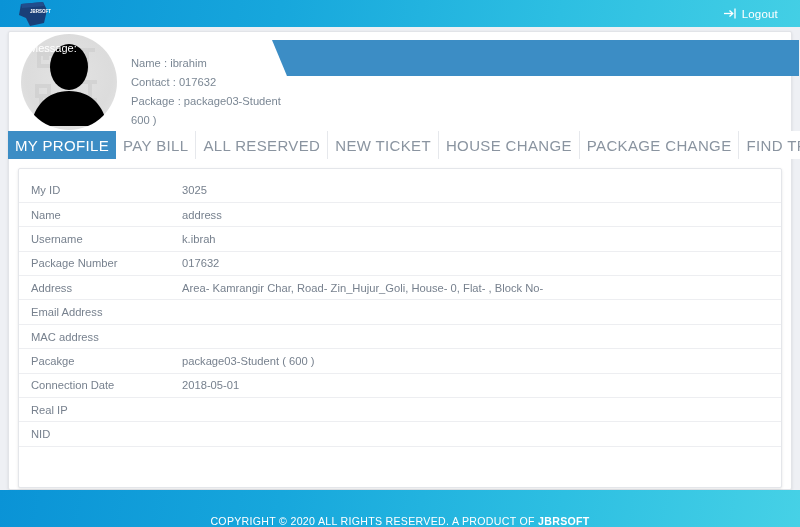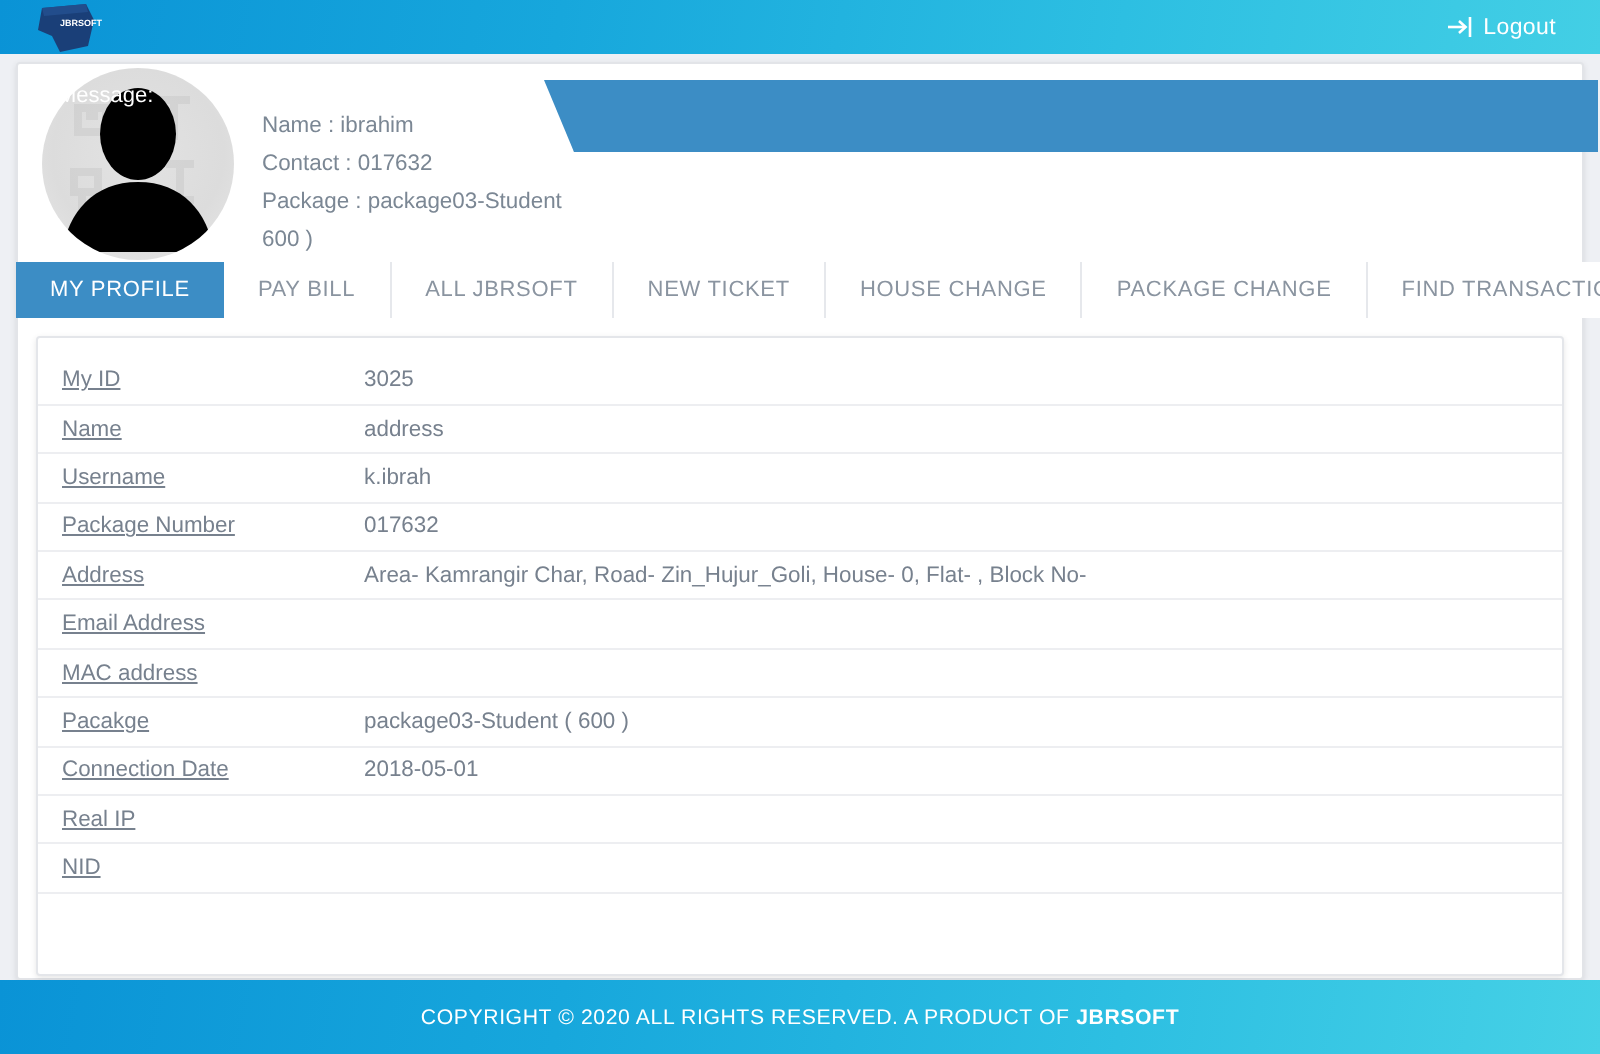--- a/index.html
+++ b/index.html
@@ -127,22 +127,22 @@
     height: 28px;
     display: flex;
     align-items: stretch;
     background: transparent;
     z-index: 5;
   }
   .tab {
     display: flex;
     align-items: center;
     justify-content: center;
-    padding: 0 17px;
-    font-size: 11px;
+    padding: 0 7px;
+    font-size: 15px;
     letter-spacing: .35px;
     color: #8a94a0;
     background: #ffffff;
     border-right: 1px solid #e6e8ec;
     cursor: pointer;
     white-space: nowrap;
   }
   .tab.active {
     background: #3c8dc5;
     color: #ffffff;
@@ -177,37 +177,36 @@
   .info-table td {
     border-bottom: 1px solid #edeef1;
     font-size: 11.2px;
     color: #77818e;
     vertical-align: middle;
     padding: 0;
   }
   .info-table td.lbl {
     width: 163px;
     padding-left: 12px;
-    text-decoration: underline;
   }
   .info-table td.val {
     padding-left: 0px;
     color: #77818e;
   }
 
   
   .footer {
     position: absolute;
     left: 0;
     bottom: 0;
     width: 800px;
     height: 37px;
     background: linear-gradient(100deg, #0a93d6 0%, #17a7dc 35%, #2dbfe2 70%, #46d1e6 100%);
     display: flex;
-    align-items: center;
+    align-items: flex-end;
     justify-content: center;
   }
   .footer-text {
     color: #ffffff;
     font-size: 10.6px;
     letter-spacing: .3px;
   }
   .footer-text b { font-weight: bold; }
 </style>
 </head>
@@ -261,21 +260,21 @@
     </div>
 
     <div class="message-banner"></div>
     <div class="message-label">Message:</div>
   </div>
 </div>
 
 <div class="tabbar">
   <div class="tab active">MY PROFILE</div>
   <div class="tab">PAY BILL</div>
-  <div class="tab">ALL JBRSOFT</div>
+  <div class="tab">ALL RESERVED</div>
   <div class="tab">NEW TICKET</div>
   <div class="tab">HOUSE CHANGE</div>
   <div class="tab">PACKAGE CHANGE</div>
   <div class="tab">FIND TRANSACTION</div>
   <div class="tab-filler"></div>
 </div>
 
 <div class="inner-card">
   <table class="info-table">
     <tbody>

